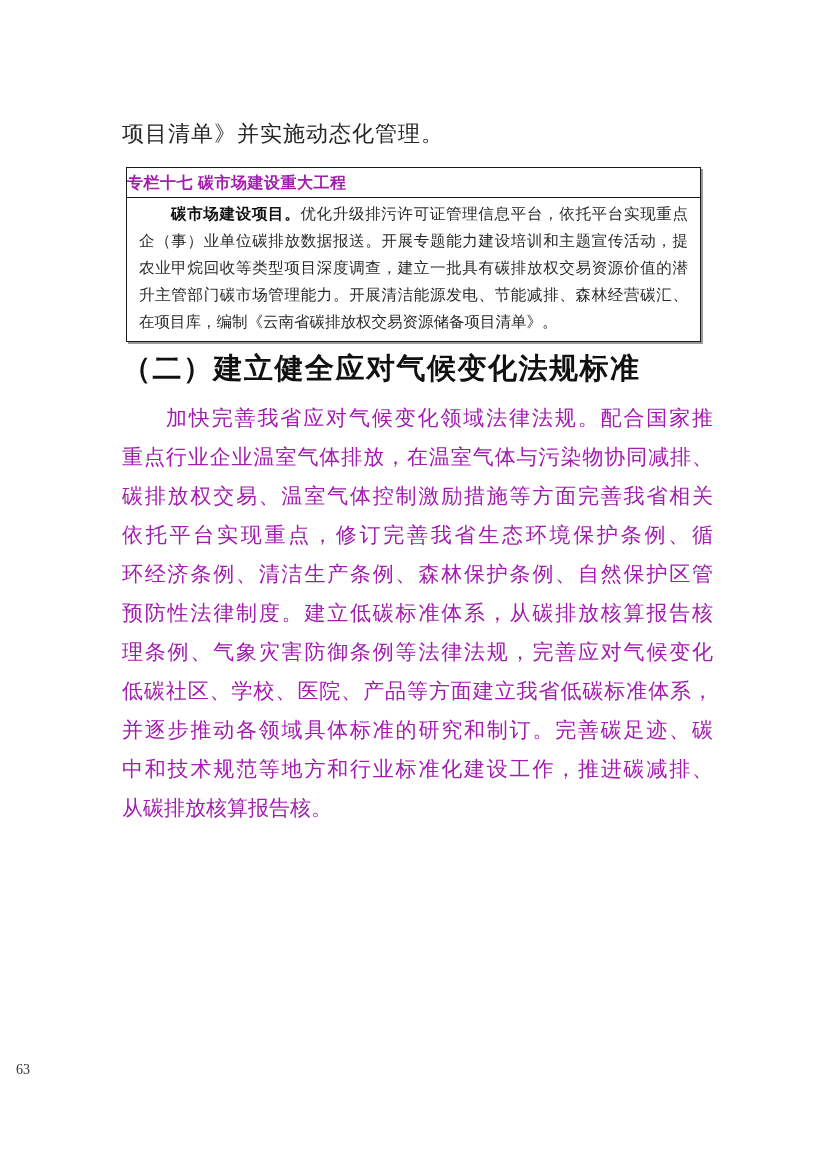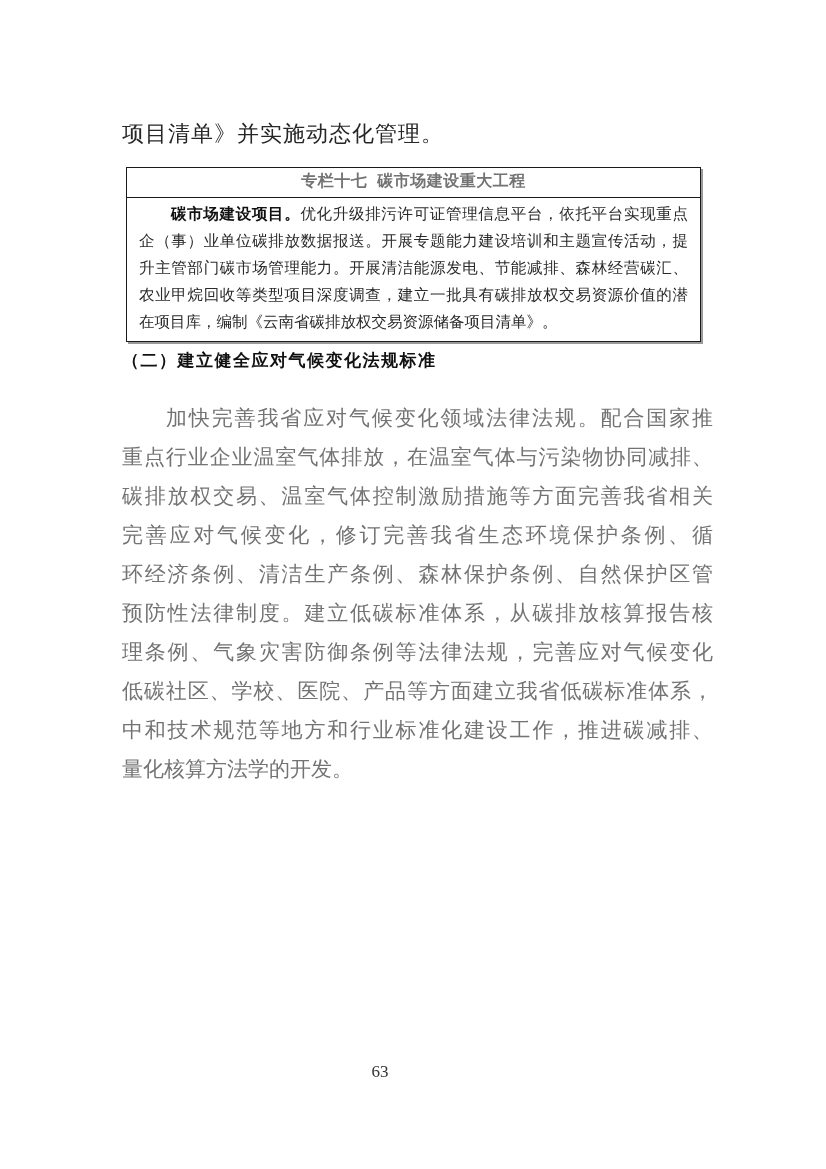--- a/index.html
+++ b/index.html
@@ -29,25 +29,25 @@
     width: 575px;
     box-sizing: border-box;
     border: 1px solid #1a1a1a;
     box-shadow: 2px 2px 0 #9a9a9a;
     background: #ffffff;
   }
   .box-title {
     height: 29px;
     line-height: 29px;
     border-bottom: 1px solid #1a1a1a;
-    text-align: center;
-    font-family: Liberation Mono, monospace;
+    text-align: left;
+    font-family: Liberation Sans, sans-serif;
     font-weight: bold;
     font-size: 16px;
-    color: #737373;
+    color: #a21caf;
     letter-spacing: 0.5px;
   }
   .box-body {
     padding: 3px 12px 5px 12px;
   }
   .box-line {
     font-size: 15.5px;
     line-height: 27px;
     height: 27px;
     color: #2a2a2a;
@@ -63,80 +63,80 @@
     font-weight: bold;
     color: #111111;
   }
   .section-heading {
     position: absolute;
     left: 122px;
     top: 349px;
     width: 600px;
     font-family: "DejaVu Sans", sans-serif;
     font-weight: bold;
-    font-size: 17px;
+    font-size: 29px;
     letter-spacing: 1.5px;
     color: #111111;
   }
   .body-paragraph {
     position: absolute;
     left: 122px;
     top: 399px;
     width: 591px;
   }
   .paragraph-line {
     font-size: 21px;
     line-height: 39px;
     height: 39px;
-    color: #737373;
+    color: #a21caf;
     text-align: justify;
     text-align-last: justify;
     overflow: hidden;
   }
   .paragraph-line.first { text-indent: 44px; }
   .paragraph-line.last { text-align-last: left; }
   .page-number {
     position: absolute;
-    left: 4px;
+    left: 16px;
     top: 1062px;
     width: 100%;
-    text-align: center;
     font-family: "Liberation Serif", serif;
-    font-size: 17px;
+    font-size: 14px;
     color: #333333;
   }
 </style>
 </head>
 <body>
 
 <div class="page">
 
   <div class="intro-text">项目清单》并实施动态化管理。</div>
 
   <div class="project-box">
     <div class="box-title">专栏十七 碳市场建设重大工程</div>
     <div class="box-body">
       <div class="box-line first"><span class="bold-lead">碳市场建设项目。</span><span>优化升级排污许可证管理信息平台，依托平台实现重点</span></div>
       <div class="box-line">企（事）业单位碳排放数据报送。开展专题能力建设培训和主题宣传活动，提</div>
+      <div class="box-line">农业甲烷回收等类型项目深度调查，建立一批具有碳排放权交易资源价值的潜</div>
       <div class="box-line">升主管部门碳市场管理能力。开展清洁能源发电、节能减排、森林经营碳汇、</div>
-      <div class="box-line">农业甲烷回收等类型项目深度调查，建立一批具有碳排放权交易资源价值的潜</div>
       <div class="box-line last">在项目库，编制《云南省碳排放权交易资源储备项目清单》。</div>
     </div>
   </div>
 
   <div class="section-heading">（二）建立健全应对气候变化法规标准</div>
 
   <div class="body-paragraph">
     <div class="paragraph-line first">加快完善我省应对气候变化领域法律法规。配合国家推</div>
     <div class="paragraph-line">重点行业企业温室气体排放，在温室气体与污染物协同减排、</div>
     <div class="paragraph-line">碳排放权交易、温室气体控制激励措施等方面完善我省相关</div>
-    <div class="paragraph-line">完善应对气候变化，修订完善我省生态环境保护条例、循</div>
+    <div class="paragraph-line">依托平台实现重点，修订完善我省生态环境保护条例、循</div>
     <div class="paragraph-line">环经济条例、清洁生产条例、森林保护条例、自然保护区管</div>
     <div class="paragraph-line">预防性法律制度。建立低碳标准体系，从碳排放核算报告核</div>
     <div class="paragraph-line">理条例、气象灾害防御条例等法律法规，完善应对气候变化</div>
     <div class="paragraph-line">低碳社区、学校、医院、产品等方面建立我省低碳标准体系，</div>
+    <div class="paragraph-line">并逐步推动各领域具体标准的研究和制订。完善碳足迹、碳</div>
     <div class="paragraph-line">中和技术规范等地方和行业标准化建设工作，推进碳减排、</div>
-    <div class="paragraph-line last">量化核算方法学的开发。</div>
+    <div class="paragraph-line last">从碳排放核算报告核。</div>
   </div>
 
   <div class="page-number">63</div>
 
 </div>
 
 </body></html>

